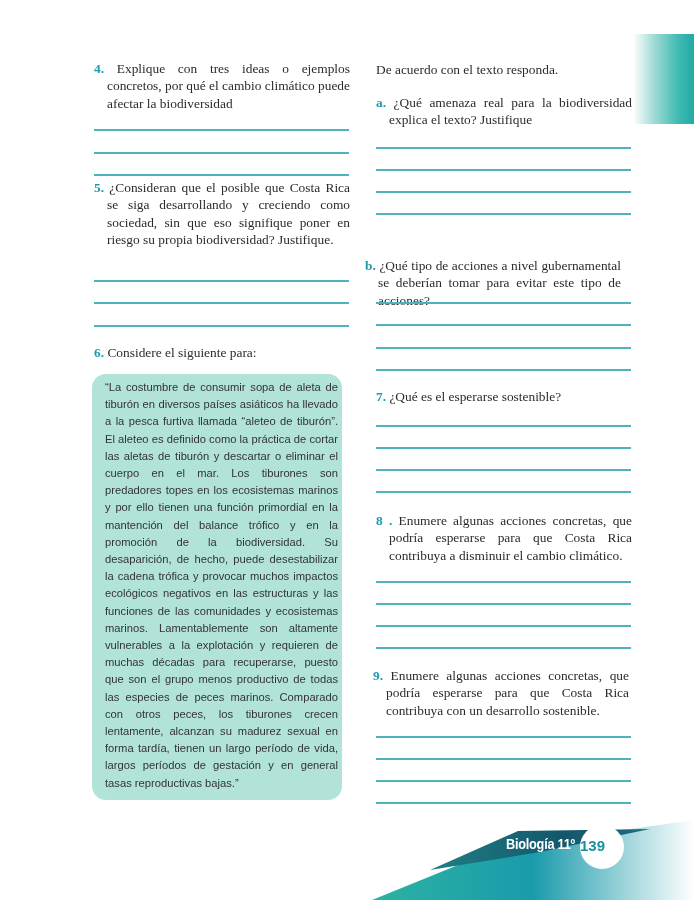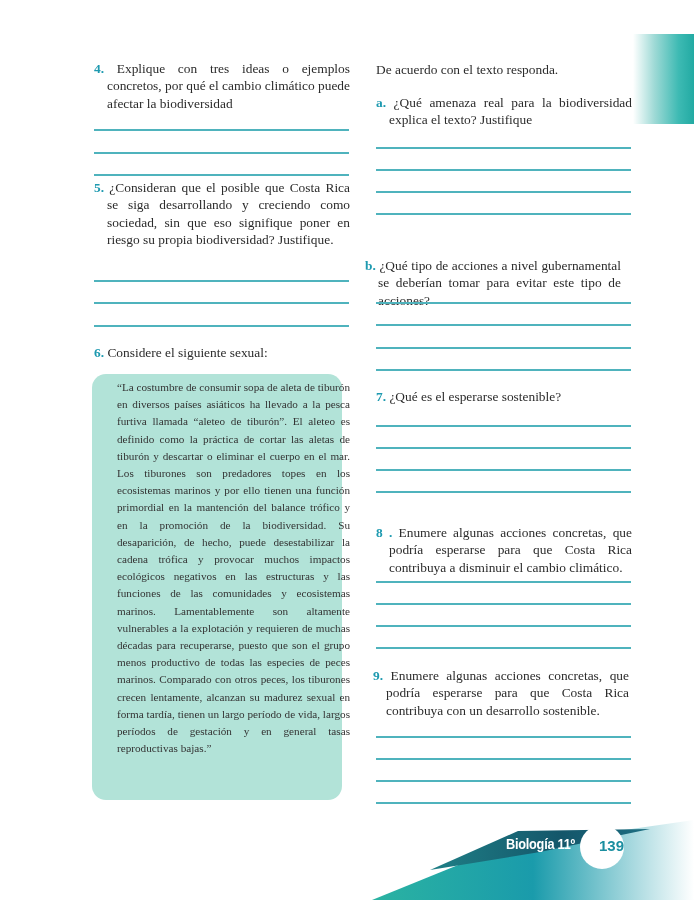--- a/index.html
+++ b/index.html
@@ -22,33 +22,33 @@
     position: absolute; height: 2px; background: #4fb3bd;
   }
   .line.l { left: 94px; width: 255px; }
   .line.r { left: 376px; width: 255px; }
   .quote-box {
     position: absolute; left: 92px; top: 374px; width: 250px; height: 426px;
     background: #b2e3d8; border-radius: 14px;
   }
   .quote-text {
     position: absolute; left: 105px; top: 379px; width: 233px;
-    font-family: Liberation Serif, serif; font-size: 11.2px; line-height: 17.2px;
-    color: #333333; text-align: justify; margin-left: 12px;
+    font-family: Liberation Sans, sans-serif; font-size: 11.2px; line-height: 17.2px;
+    color: #333333; text-align: justify;
   }
   .footer-svg { position: absolute; left: 0; top: 0; }
   .footer-title {
     position: absolute; left: 506px; top: 835px;
     font-family: "Liberation Sans", sans-serif; font-weight: bold; font-size: 15px;
     color: #ffffff; letter-spacing: -0.3px; transform: scaleX(0.85); transform-origin: left;
   }
   .page-num {
     position: absolute; left: 580px; top: 825px; width: 44px; height: 44px; border-radius: 50%;
     background: #ffffff; color: #1b8fa0; font-family: "Liberation Sans", sans-serif;
-    font-weight: bold; font-size: 15px; text-align: right; line-height: 42px;
+    font-weight: bold; font-size: 15px; text-align: left; line-height: 42px;
   }
 </style>
 </head>
 <body>
 
 <div class="corner-tab"></div>
 
 <div class="q" style="left:94px; top:60px; width:256px;">
   <span class="body"><span class="num">4.</span> <span>Explique con tres ideas o ejemplos concretos, por qué el cambio climático puede afectar la biodiversidad</span></span>
 </div>
@@ -57,21 +57,21 @@
 <div class="line l" style="top:174px;"></div>
 
 <div class="q" style="left:94px; top:179px; width:256px;">
   <span class="body"><span class="num">5.</span> <span>¿Consideran que el posible que Costa Rica se siga desarrollando y creciendo como sociedad, sin que eso signifique poner en riesgo su propia biodiversidad? Justifique.</span></span>
 </div>
 <div class="line l" style="top:280px;"></div>
 <div class="line l" style="top:302px;"></div>
 <div class="line l" style="top:325px;"></div>
 
 <div class="q" style="left:94px; top:344px; width:256px;">
-  <span class="body"><span class="num">6.</span> <span>Considere el siguiente sexual:</span></span>
+  <span class="body"><span class="num">6.</span> <span>Considere el siguiente para:</span></span>
 </div>
 
 <div class="quote-box"></div>
 <div class="quote-text">“La costumbre de consumir sopa de aleta de tiburón en diversos países asiáticos ha llevado a la pesca furtiva llamada “aleteo de tiburón”. El aleteo es definido como la práctica de cortar las aletas de tiburón y descartar o eliminar el cuerpo en el mar. Los tiburones son predadores topes en los ecosistemas marinos y por ello tienen una función primordial en la mantención del balance trófico y en la promoción de la biodiversidad. Su desaparición, de hecho, puede desestabilizar la cadena trófica y provocar muchos impactos ecológicos negativos en las estructuras y las funciones de las comunidades y ecosistemas marinos. Lamentablemente son altamente vulnerables a la explotación y requieren de muchas décadas para recuperarse, puesto que son el grupo menos productivo de todas las especies de peces marinos. Comparado con otros peces, los tiburones crecen lentamente, alcanzan su madurez sexual en forma tardía, tienen un largo período de vida, largos períodos de gestación y en general tasas reproductivas bajas.”</div>
 
 <div class="q" style="left:376px; top:61px; width:256px;">
   <span>De acuerdo con el texto responda.</span>
 </div>
 
 <div class="q" style="left:376px; top:94px; width:256px;">
@@ -91,21 +91,21 @@
 <div class="line r" style="top:369px;"></div>
 
 <div class="q" style="left:376px; top:388px; width:256px;">
   <span class="body"><span class="num">7.</span> <span>¿Qué es el esperarse sostenible?</span></span>
 </div>
 <div class="line r" style="top:425px;"></div>
 <div class="line r" style="top:447px;"></div>
 <div class="line r" style="top:469px;"></div>
 <div class="line r" style="top:491px;"></div>
 
-<div class="q" style="left:376px; top:524px; width:256px;">
+<div class="q" style="left:376px; top:512px; width:256px;">
   <span class="body"><span class="num">8 .</span> <span>Enumere algunas acciones concretas, que podría esperarse para que Costa Rica contribuya a disminuir el cambio climático.</span></span>
 </div>
 <div class="line r" style="top:581px;"></div>
 <div class="line r" style="top:603px;"></div>
 <div class="line r" style="top:625px;"></div>
 <div class="line r" style="top:647px;"></div>
 
 <div class="q" style="left:373px; top:667px; width:256px;">
   <span class="body"><span class="num">9.</span> <span>Enumere algunas acciones concretas, que podría esperarse para que Costa Rica contribuya con un desarrollo sostenible.</span></span>
 </div>

